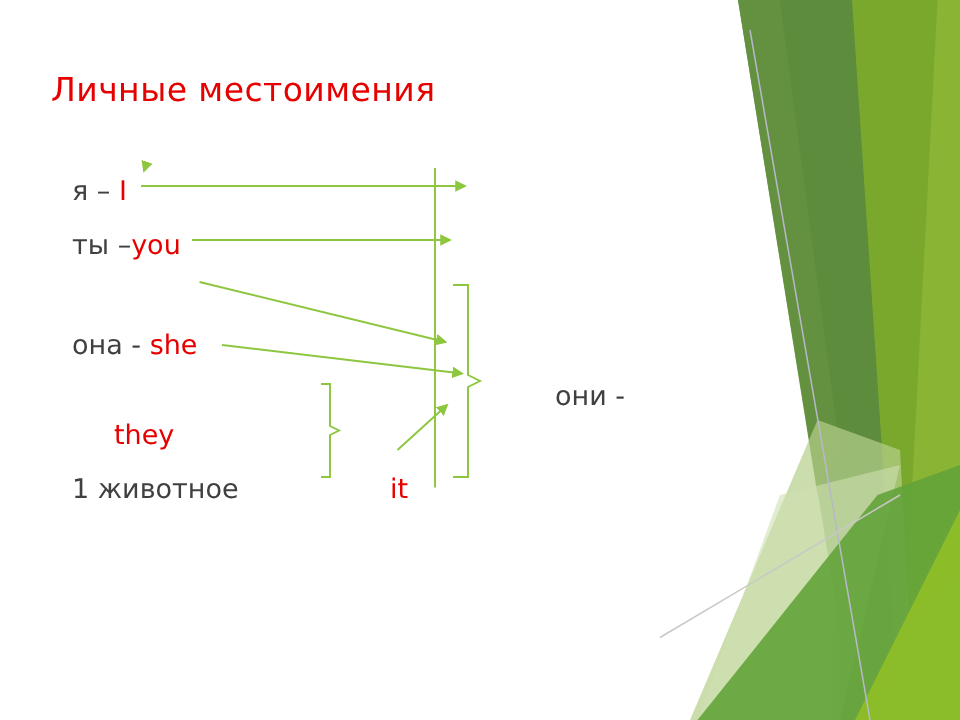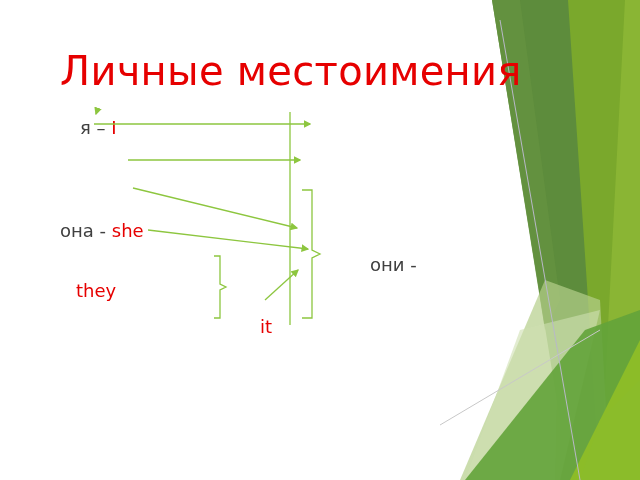--- a/index.html
+++ b/index.html
@@ -5,22 +5,22 @@
     html, body { margin: 0; padding: 0; }
     body {
       width: 640px; height: 480px; overflow: hidden;
       background: #ffffff;
       position: relative;
       font-family: "DejaVu Sans", sans-serif;
     }
     .slide { position: absolute; left: 0; top: 0; width: 640px; height: 480px; }
     .decor { position: absolute; left: 0; top: 0; width: 640px; height: 480px; }
     .title {
-      position: absolute; left: 60px; top: 48px;
-      font-size: 40px; color: #e60000; white-space: nowrap;
+      position: absolute; left: 34px; top: 48px;
+      font-size: 22px; color: #e60000; white-space: nowrap;
       letter-spacing: 0.3px;
     }
     .row {
       position: absolute; font-size: 18px; color: #404040; white-space: nowrap;
       line-height: 22px;
     }
     .en { color: #e60000; }
     .overlay { position: absolute; left: 0; top: 0; width: 640px; height: 480px; pointer-events: none; }
   </style>
 </head>
@@ -44,25 +44,31 @@
 
     <polygon points="640,340 640,480 570,480" fill="#8cbc28"></polygon>
     <polygon points="600,420 640,380 640,480 580,480" fill="#8bbb2a" opacity="0.9"></polygon>
 
     <line x1="500" y1="20" x2="580" y2="480" stroke="#b8b8c8" stroke-width="1"></line>
     <line x1="440" y1="425" x2="600" y2="330" stroke="#c8c8c8" stroke-width="1"></line>
   </svg>
 
   <div class="title">Личные местоимения</div>
 
-  <div class="row" style="left:48px; top:117px;margin-left:32px;">
+  <div class="row" style="left:48px; top:117px;">
     <span>я – </span><span class="en">I</span>
   </div>
-  <div class="row" style="left:48px; top:220px;margin-left:12px;">
+  <div class="row" style="left:48px; top:153px;">
+    <span>ты –</span><span class="en">you</span>
+  </div>
+  <div class="row" style="left:48px; top:220px;">
     <span>она - </span><span class="en">she</span>
+  </div>
+  <div class="row" style="left:48px; top:316px;">
+    <span>1 животное</span>
   </div>
   <div class="row" style="left:260px; top:316px;">
     <span class="en">it</span>
   </div>
 
   <div class="row" style="left:370px; top:254px;">
     <span>они - </span>
   </div>
   <div class="row" style="left:48px; top:280px;margin-left:28px;">
     <span class="en">they</span>

